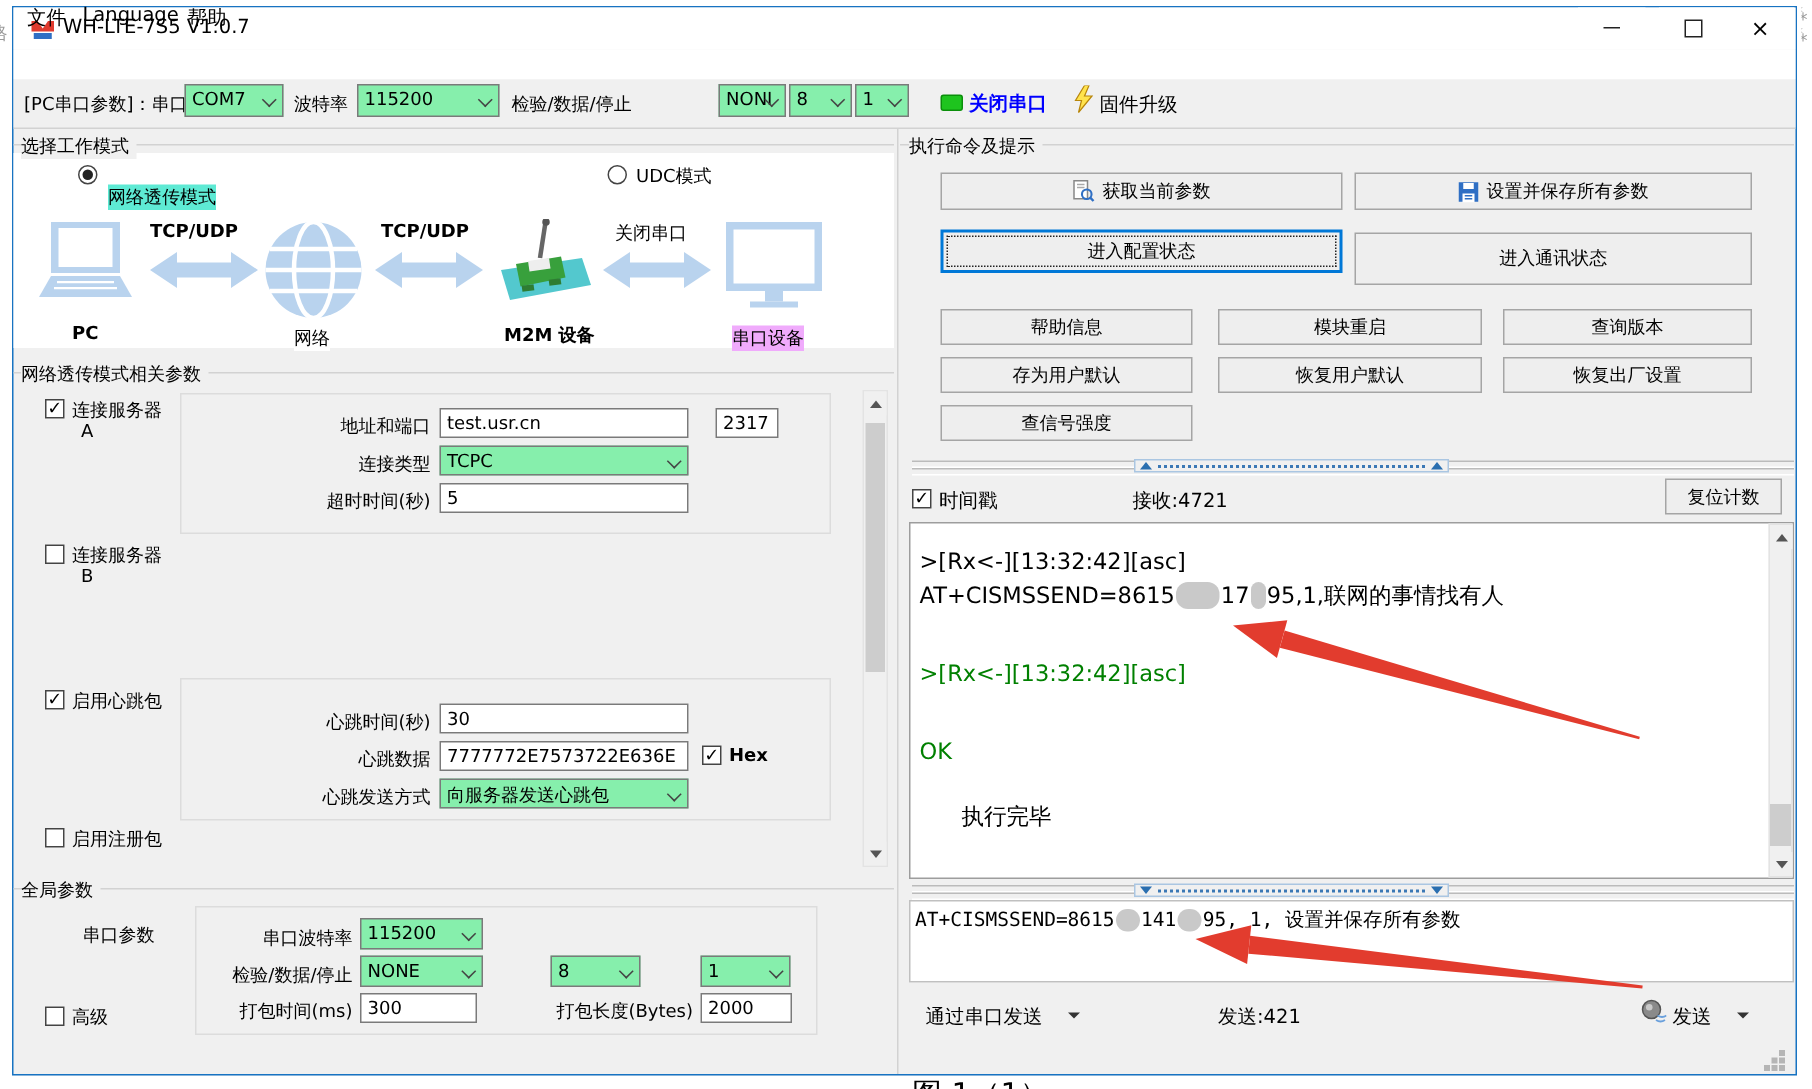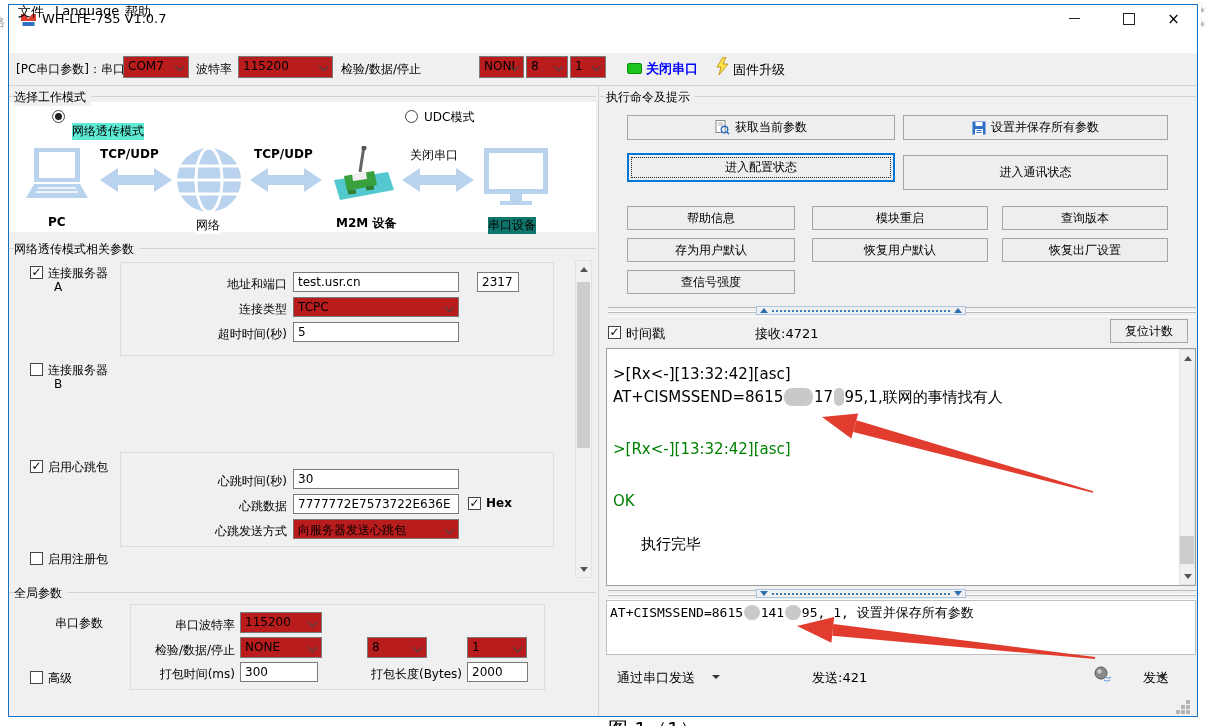--- a/index.html
+++ b/index.html
@@ -14,21 +14,21 @@
   .menubar{position:absolute;left:9px;top:33px;width:1188px;height:20px;background:#fff;}
   .menu-item{position:absolute;top:2px;font-size:13px;white-space:nowrap;padding:1px 4px;}
   .toolbar{position:absolute;left:9px;top:53px;width:1188px;height:32px;background:#f0f0f0;}
   .hline{position:absolute;height:1px;background:#d2d2d2;}
   .vline{position:absolute;width:1px;background:#d2d2d2;}
   .lbl{position:absolute;font-size:12px;white-space:nowrap;}
   .lblr{text-align:right;}
   .fld{position:absolute;background:#fff;border:1px solid #7a7a7a;font-size:12px;
        padding:2px 4px;white-space:nowrap;overflow:hidden;box-sizing:border-box;}
   .mono{font-family:"DejaVu Sans Mono","Liberation Mono",monospace;}
-  .cmb{position:absolute;background:#b91c1c;border:1px solid #7a7a7a;font-size:12px;
+  .cmb{position:absolute;background:#86efac;border:1px solid #7a7a7a;font-size:12px;
        padding:2px 18px 2px 4px;white-space:nowrap;overflow:hidden;box-sizing:border-box;}
   .chev{position:absolute;right:5px;top:6px;width:6px;height:6px;
         border-right:1px solid #444;border-bottom:1px solid #444;transform:rotate(45deg);}
   .btn{position:absolute;background:#eeeeee;border:1px solid #a5a5a5;display:flex;gap:5px;
        align-items:center;justify-content:center;font-size:12px;box-sizing:border-box;white-space:nowrap;}
   .btn.focused{border:2px solid #0078d7;outline:1px dotted #222;outline-offset:-5px;}
   .cb{position:absolute;width:13px;height:13px;background:#fff;border:1px solid #444;
       font-size:12px;line-height:11px;text-align:center;box-sizing:border-box;}
   .cb.on::after{content:"✓";}
   .rad{position:absolute;width:13px;height:13px;background:#fff;border:1px solid #444;border-radius:50%;box-sizing:border-box;}
@@ -159,21 +159,21 @@
     <rect x="488" y="48" width="12" height="7" fill="#b9d3ee"></rect>
     <rect x="478" y="55" width="32" height="4" fill="#b9d3ee"></rect>
   </g>
 </svg>
 <div class="lbl" style="left:100px;top:147px;font-weight:bold;background:#fff;">TCP/UDP</div>
 <div class="lbl" style="left:254px;top:147px;font-weight:bold;background:#fff;">TCP/UDP</div>
 <div class="lbl" style="left:410px;top:147px;background:#fff;">关闭串口</div>
 <div class="lbl" style="left:48px;top:215px;font-weight:bold;background:#fff;">PC</div>
 <div class="lbl" style="left:196px;top:217px;background:#fff;">网络</div>
 <div class="lbl" style="left:336px;top:215px;font-weight:bold;background:#fff;">M2M 设备</div>
-<div class="lbl" style="left:488px;top:217px;background:#0f766e;">串口设备</div>
+<div class="lbl" style="left:488px;top:217px;background:#f0abfc;">串口设备</div>
 
 <div class="hline" style="left:9px;top:248px;width:587px;"></div>
 <div class="grphdr" style="left:14px;top:241px;">网络透传模式相关参数</div>
 
 <div class="cb on" style="left:30px;top:266px;"></div>
 <div class="lbl" style="left:48px;top:265px;">连接服务器</div>
 <div class="lbl" style="left:54px;top:280px;">A</div>
 <div class="innerbox" style="left:120px;top:262px;width:434px;height:94px;"></div>
 <div class="lbl lblr" style="left:157px;top:276px;width:130px;">地址和端口</div>
 <div class="fld" style="left:293px;top:272px;width:166px;height:20px;">test.usr.cn</div>
@@ -328,21 +328,21 @@
 <div class="abs mono" style="left:610px;top:604px;font-size:13px;white-space:nowrap;"><span>AT+CISMSSEND=8615</span><span class="censor">88</span><span>141</span><span class="censor">88</span><span>95, 1, 设置并保存所有参数</span></div>
 
 <div class="lbl" style="left:617px;top:669px;font-size:13px;">通过串口发送</div>
 <span class="abs tri-d sm" style="left:712px;top:675px;"></span>
 <div class="lbl" style="left:812px;top:669px;font-size:13px;">发送:421</div>
 <svg class="abs" style="left:1093px;top:666px;" width="18" height="17" viewBox="0 0 18 17">
   <circle cx="8" cy="7" r="6" fill="#8a8a8a" stroke="#555"></circle>
   <circle cx="6.5" cy="5.5" r="2.2" fill="#c9c9c9"></circle>
   <path d="M12,11 q3,2 6,0 M11,14 q3,2 6,0" stroke="#6aa0dc" fill="none" stroke-width="1.2"></path>
 </svg>
-<div class="lbl" style="left:1115px;top:669px;font-size:13px;margin-left:28px;">发送</div>
+<div class="lbl" style="left:1115px;top:669px;font-size:13px;">发送</div>
 <span class="abs tri-d sm" style="left:1158px;top:675px;"></span>
 <div class="grip" style="left:1186px;top:700px;"></div>
 
 <div class="abs" style="left:608px;top:716px;width:200px;height:10px;overflow:hidden;font-size:20px;">图 1（1）</div>
 
 <svg class="arrowsvg" width="1208" height="726" viewBox="0 0 1208 726">
   <polygon class="arrow" points="822,417 851.3,438.6 858.2,413.5"></polygon>
   <polygon class="arrow" points="853.2,431.9 856.4,420.3 1093.2,491.2 1092.8,492.8"></polygon>
   <polygon class="arrow" points="797,626 831.4,642.7 834.2,616.9"></polygon>
   <polygon class="arrow" points="832.2,635.8 833.4,623.9 1095.1,657 1094.9,659"></polygon>

